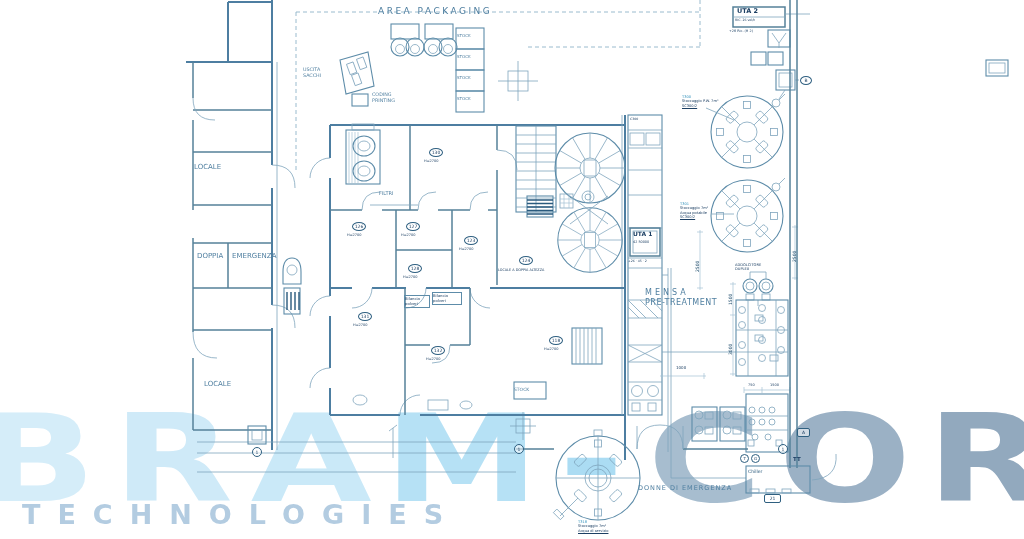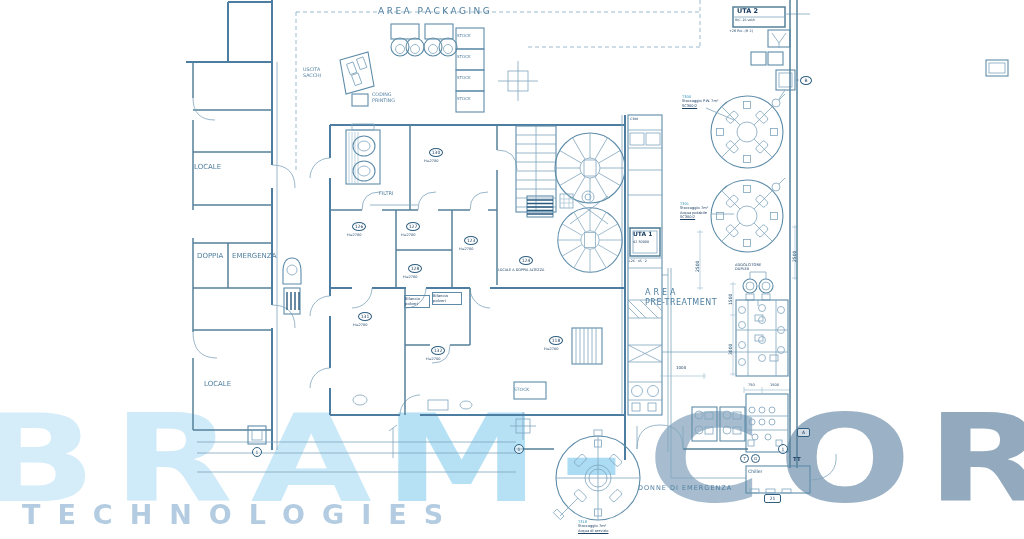--- a/index.html
+++ b/index.html
@@ -429,21 +429,21 @@
     <div class="lbl ctr tiny" style="left:404px;top:295px;width:24px;font-size:3.8px;border:0.7px solid #5d8ca9;padding:1px 0;">
       <div>Bilancia</div>
       <div>polveri</div>
     </div>
     <div class="lbl ctr tiny" style="left:432px;top:292px;width:28px;font-size:3.8px;border:0.7px solid #5d8ca9;padding:1px 0;">
       <div>Bilancia</div>
       <div>polveri</div>
     </div>
 
     <div class="lbl ctr" style="left:645px;top:288px;width:110px;">
-      <div style="font-size:8px;letter-spacing:3px;">AREA</div>
+      <div style="font-size:8px;letter-spacing:3px;">MENSA</div>
       <div style="font-size:8px;letter-spacing:0.5px;">PRE-TREATMENT</div>
     </div>
 
     <div class="lbl ctr tiny" style="left:735px;top:263px;width:44px;font-size:3.6px;">
       <div>ADDOLCITORE</div>
       <div>DUPLEX</div>
     </div>
 
     <div class="lbl" style="left:638px;top:485px;font-size:6.5px;letter-spacing:1px;">DONNE DI EMERGENZA</div>
 

